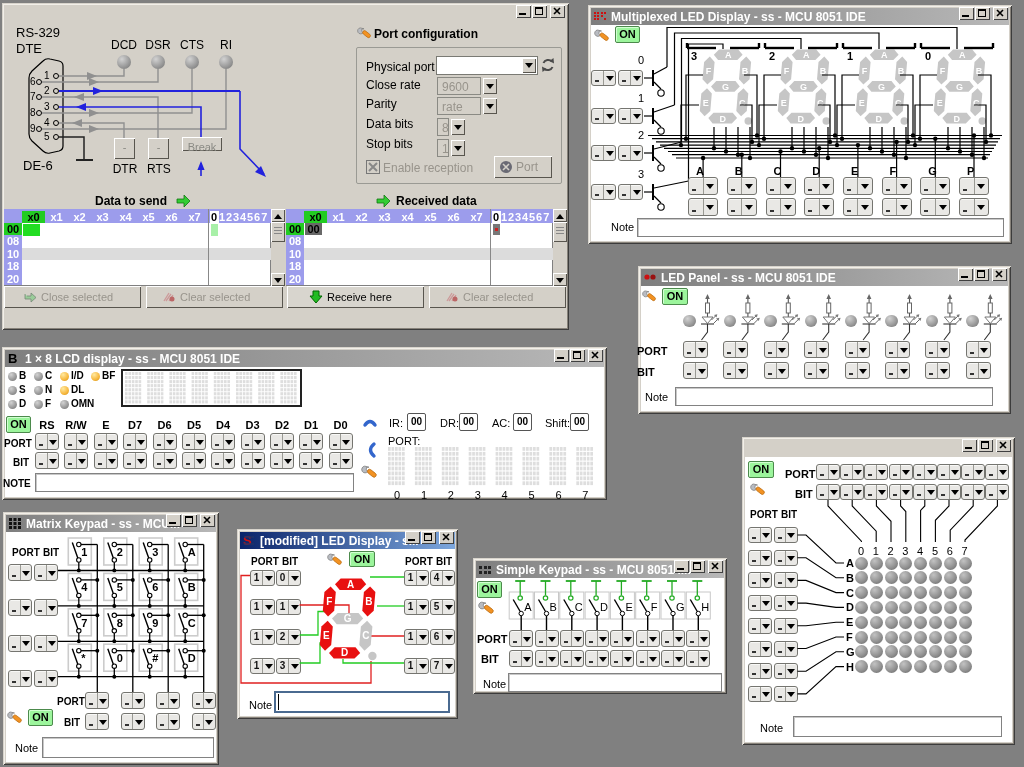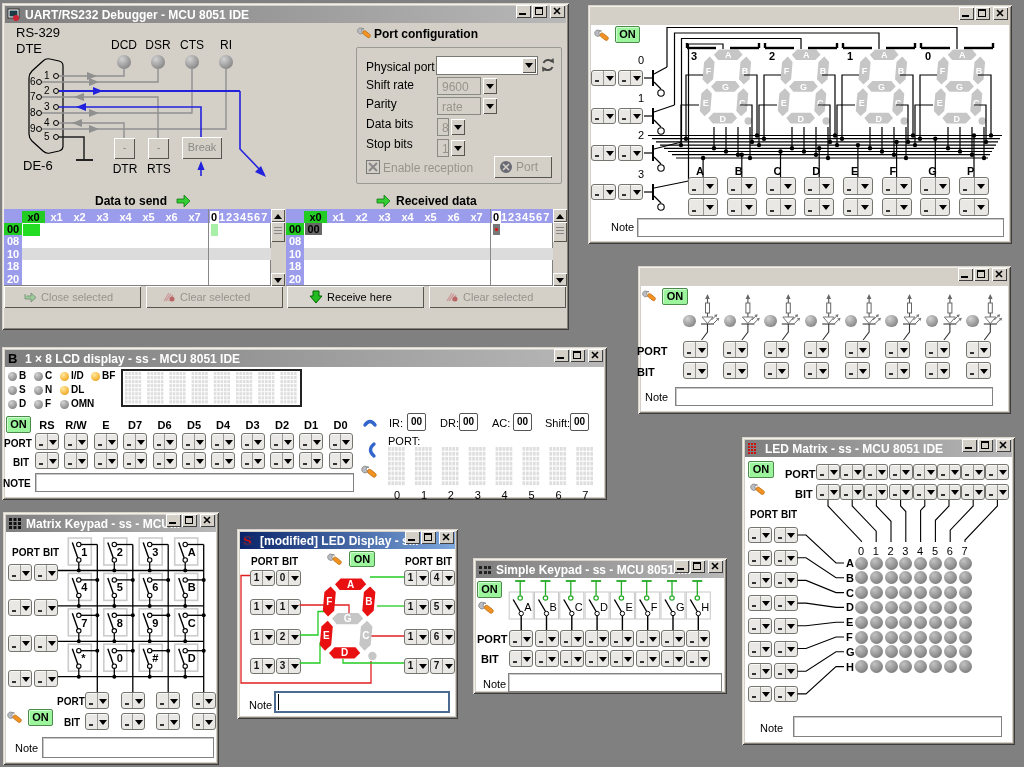--- a/index.html
+++ b/index.html
@@ -32,28 +32,20 @@
 .inp{position:absolute;background:#fff;border:1px solid #828282;
  box-shadow:inset 1px 1px 0 #c8c8c8}
 .box{position:absolute;background:#fff;border:1px solid #555;font-size:11px;font-weight:bold;
  text-align:center;color:#000}
 svg{position:absolute;overflow:visible}
 .btn{position:absolute;background:#d4d0c8;box-shadow:inset 1px 1px 0 #fff,inset -1px -1px 0 #58554e;
  font-size:11px;text-align:center;color:#000}
 .btn.dis{color:#8a8a84}
 </style></head><body>
 <div class="win" style="left:2px;top:3px;width:567px;height:327px">
-    <div class="tb">
-      <svg class="tbi" viewBox="0 0 14 13">
-        <rect x="1" y="1" width="11" height="9" fill="#fff" stroke="#333"></rect>
-        <rect x="2.5" y="2.5" width="8" height="6" fill="#1a3a46"></rect>
-        <circle cx="9" cy="10" r="3" fill="#c23"></circle>
-      </svg>
-      <span style="margin-left:2px">UART/RS232 Debugger - MCU 8051 IDE</span>
-    </div>
     <div class="tbb" style="left:514px">
       <div style="position:absolute;left:3px;bottom:3px;width:7px;height:2px;background:#000"></div>
     </div>
     <div class="tbb" style="left:530px">
       <div style="position:absolute;left:3px;top:2px;width:8px;height:8px;border:1px solid #000;border-top-width:2px"></div>
     </div>
     <div class="tbb" style="left:548px">
       <svg width="15" height="13">
         <path d="M4 3 L10 9 M10 3 L4 9" stroke="#000" stroke-width="1.6"></path>
       </svg>
@@ -109,29 +101,29 @@
     <div class="led" style="left:149.0px;top:52.0px;width:14px;height:14px"></div>
     <div class="lbl" style="left:142px;top:35px;font-size:12px;color:#000;width:28px;text-align:center">DSR</div>
     <div class="led" style="left:183.0px;top:52.0px;width:14px;height:14px"></div>
     <div class="lbl" style="left:176px;top:35px;font-size:12px;color:#000;width:28px;text-align:center">CTS</div>
     <div class="led" style="left:217.0px;top:52.0px;width:14px;height:14px"></div>
     <div class="lbl" style="left:210px;top:35px;font-size:12px;color:#000;width:28px;text-align:center">RI</div>
     <div class="btn dis" style="left:112px;top:135px;width:21px;height:21px;line-height:19px">-</div>
     <div class="lbl" style="left:108px;top:159px;font-size:12px;color:#000;width:30px;text-align:center">DTR</div>
     <div class="btn dis" style="left:146px;top:135px;width:21px;height:21px;line-height:19px">-</div>
     <div class="lbl" style="left:142px;top:159px;font-size:12px;color:#000;width:30px;text-align:center">RTS</div>
-    <div class="btn dis" style="left:180px;top:134px;width:40px;height:22px;line-height:20px">Break</div>
+    <div class="btn dis" style="left:180px;top:134px;width:40px;height:14px;line-height:20px">Break</div>
     <svg style="left:355px;top:23px" width="15" height="15" viewBox="0 0 16 16">
       <path d="M3.5 2 A3.2 3.2 0 1 0 6.5 7 L5 5.5 L5.2 3.2 L7.5 3 Z" fill="#b9bcc2" stroke="#777" stroke-width="0.7"></path>
       <rect x="6" y="5" width="9.5" height="4" rx="2" transform="rotate(38 8 7)" fill="#f29222" stroke="#b86a10" stroke-width="0.7"></rect>
     </svg>
     <div class="lbl" style="left:372px;top:24px;font-size:12px;color:#000;font-weight:bold;">Port configuration</div>
     <div style="position:absolute;left:354px;top:44px;width:206px;height:137px;border:1px solid #9a9a94;border-radius:2px"></div>
     <div class="lbl" style="left:364px;top:57px;font-size:12px;color:#000;">Physical port</div>
-    <div class="lbl" style="left:364px;top:75px;font-size:12px;color:#000;">Shift rate</div>
+    <div class="lbl" style="left:364px;top:75px;font-size:12px;color:#000;">Close rate</div>
     <div class="lbl" style="left:364px;top:94px;font-size:12px;color:#000;">Parity</div>
     <div class="lbl" style="left:364px;top:114px;font-size:12px;color:#000;">Data bits</div>
     <div class="lbl" style="left:364px;top:134px;font-size:12px;color:#000;">Stop bits</div>
     <div style="position:absolute;left:434px;top:53px;width:102px;height:19px;background:#fff;border:1px solid #7a7a74"></div>
     <div class="btn" style="left:520px;top:55px;width:14px;height:15px">
       <div style="position:absolute;left:3px;top:5px;border:4px solid transparent;border-top:5px solid #000"></div>
     </div>
     <svg style="left:538px;top:54px" width="16" height="16" viewBox="0 0 16 16">
       <path d="M3.5 6 A5 4.5 0 0 1 12 4.5" fill="none" stroke="#4a4a4a" stroke-width="2"></path>
       <polygon points="13.5,1 9.5,4 14,6.5" fill="#4a4a4a"></polygon>
@@ -256,20 +248,37 @@
     </svg>
     <div class="btn dis" style="left:427px;top:283px;width:137px;height:22px;"></div>
     <div class="lbl" style="left:461.0px;top:288px;font-size:11px;color:#98948c;">Clear selected</div>
     <svg style="left:443.0px;top:287px" width="14" height="14">
       <path d="M2 11 L7 3 M4 11 L9 4 M7 11 L11 5" stroke="#c99" stroke-width="1.3"></path>
       <circle cx="10" cy="9" r="2.5" fill="#b66"></circle>
     </svg>
   </div>
 <div class="win" style="left:588px;top:5px;width:424px;height:239px">
     <div class="client" style="left:3px;top:20px;right:3px;bottom:3px;background:#fff"></div>
+    <div class="tb">
+      <svg class="tbi" viewBox="0 0 14 13">
+        <g fill="#c11">
+          <rect x="1" y="2" width="2" height="2"></rect>
+          <rect x="4" y="2" width="2" height="2"></rect>
+          <rect x="1" y="5" width="2" height="2"></rect>
+          <rect x="4" y="5" width="2" height="2"></rect>
+          <rect x="1" y="8" width="2" height="2"></rect>
+          <rect x="4" y="8" width="2" height="2"></rect>
+          <rect x="8" y="2" width="2" height="2"></rect>
+          <rect x="11" y="2" width="2" height="2"></rect>
+          <rect x="8" y="5" width="2" height="2"></rect>
+          <rect x="11" y="8" width="2" height="2"></rect>
+        </g>
+      </svg>
+      <span style="margin-left:2px">Multiplexed LED Display - ss - MCU 8051 IDE</span>
+    </div>
     <div class="tbb" style="left:371px">
       <div style="position:absolute;left:3px;bottom:3px;width:7px;height:2px;background:#000"></div>
     </div>
     <div class="tbb" style="left:387px">
       <div style="position:absolute;left:3px;top:2px;width:8px;height:8px;border:1px solid #000;border-top-width:2px"></div>
     </div>
     <div class="tbb" style="left:405px">
       <svg width="15" height="13">
         <path d="M4 3 L10 9 M10 3 L4 9" stroke="#000" stroke-width="1.6"></path>
       </svg>
@@ -683,20 +692,27 @@
       </div>
       <div>
         <div class="tri"></div>
       </div>
     </div>
     <div class="lbl" style="left:23px;top:216px;font-size:11px;color:#000;">Note</div>
     <div class="inp" style="left:49px;top:213px;width:367px;height:19px"></div>
   </div>
 <div class="win" style="left:638px;top:266px;width:373px;height:148px">
     <div class="client" style="left:3px;top:20px;right:3px;bottom:3px;background:#fff"></div>
+    <div class="tb">
+      <svg class="tbi" viewBox="0 0 14 13">
+        <circle cx="4" cy="6" r="2.6" fill="#c11"></circle>
+        <circle cx="10" cy="6" r="2.6" fill="#911"></circle>
+      </svg>
+      <span style="margin-left:2px">LED Panel - ss - MCU 8051 IDE</span>
+    </div>
     <div class="tbb" style="left:320px">
       <div style="position:absolute;left:3px;bottom:3px;width:7px;height:2px;background:#000"></div>
     </div>
     <div class="tbb" style="left:336px">
       <div style="position:absolute;left:3px;top:2px;width:8px;height:8px;border:1px solid #000;border-top-width:2px"></div>
     </div>
     <div class="tbb" style="left:354px">
       <svg width="15" height="13">
         <path d="M4 3 L10 9 M10 3 L4 9" stroke="#000" stroke-width="1.6"></path>
       </svg>
@@ -2571,39 +2587,20 @@
       <circle cx="225.29999999999995" cy="55.5" r="2.2" fill="#fff" stroke="#000"></circle>
       <polyline points="225.3,58.0 225.3,72.0" fill="none" stroke="#000" stroke-width="1.4"></polyline>
     </svg>
     <div class="lbl" style="left:4px;top:75px;font-size:11px;color:#000;font-weight:bold;">PORT</div>
     <div class="lbl" style="left:8px;top:95px;font-size:11px;color:#000;font-weight:bold;">BIT</div>
     <div class="lbl" style="left:10px;top:120px;font-size:11px;color:#000;">Note</div>
     <div class="inp" style="left:35px;top:115px;width:214px;height:19px"></div>
   </div>
 <div class="win" style="left:742px;top:437px;width:273px;height:308px">
     <div class="client" style="left:3px;top:20px;right:3px;bottom:3px;background:#fff"></div>
-    <div class="tb">
-      <svg class="tbi" viewBox="0 0 14 13">
-        <g fill="#c11">
-          <rect x="1" y="1" width="2" height="2"></rect>
-          <rect x="4" y="1" width="2" height="2"></rect>
-          <rect x="7" y="1" width="2" height="2"></rect>
-          <rect x="1" y="4" width="2" height="2"></rect>
-          <rect x="4" y="4" width="2" height="2"></rect>
-          <rect x="7" y="4" width="2" height="2"></rect>
-          <rect x="1" y="7" width="2" height="2"></rect>
-          <rect x="4" y="7" width="2" height="2"></rect>
-          <rect x="7" y="7" width="2" height="2"></rect>
-          <rect x="1" y="10" width="2" height="2"></rect>
-          <rect x="4" y="10" width="2" height="2"></rect>
-          <rect x="7" y="10" width="2" height="2"></rect>
-        </g>
-      </svg>
-      <span style="margin-left:2px">LED Matrix - ss - MCU 8051 IDE</span>
-    </div>
     <div class="tbb" style="left:220px">
       <div style="position:absolute;left:3px;bottom:3px;width:7px;height:2px;background:#000"></div>
     </div>
     <div class="tbb" style="left:236px">
       <div style="position:absolute;left:3px;top:2px;width:8px;height:8px;border:1px solid #000;border-top-width:2px"></div>
     </div>
     <div class="tbb" style="left:254px">
       <svg width="15" height="13">
         <path d="M4 3 L10 9 M10 3 L4 9" stroke="#000" stroke-width="1.6"></path>
       </svg>

